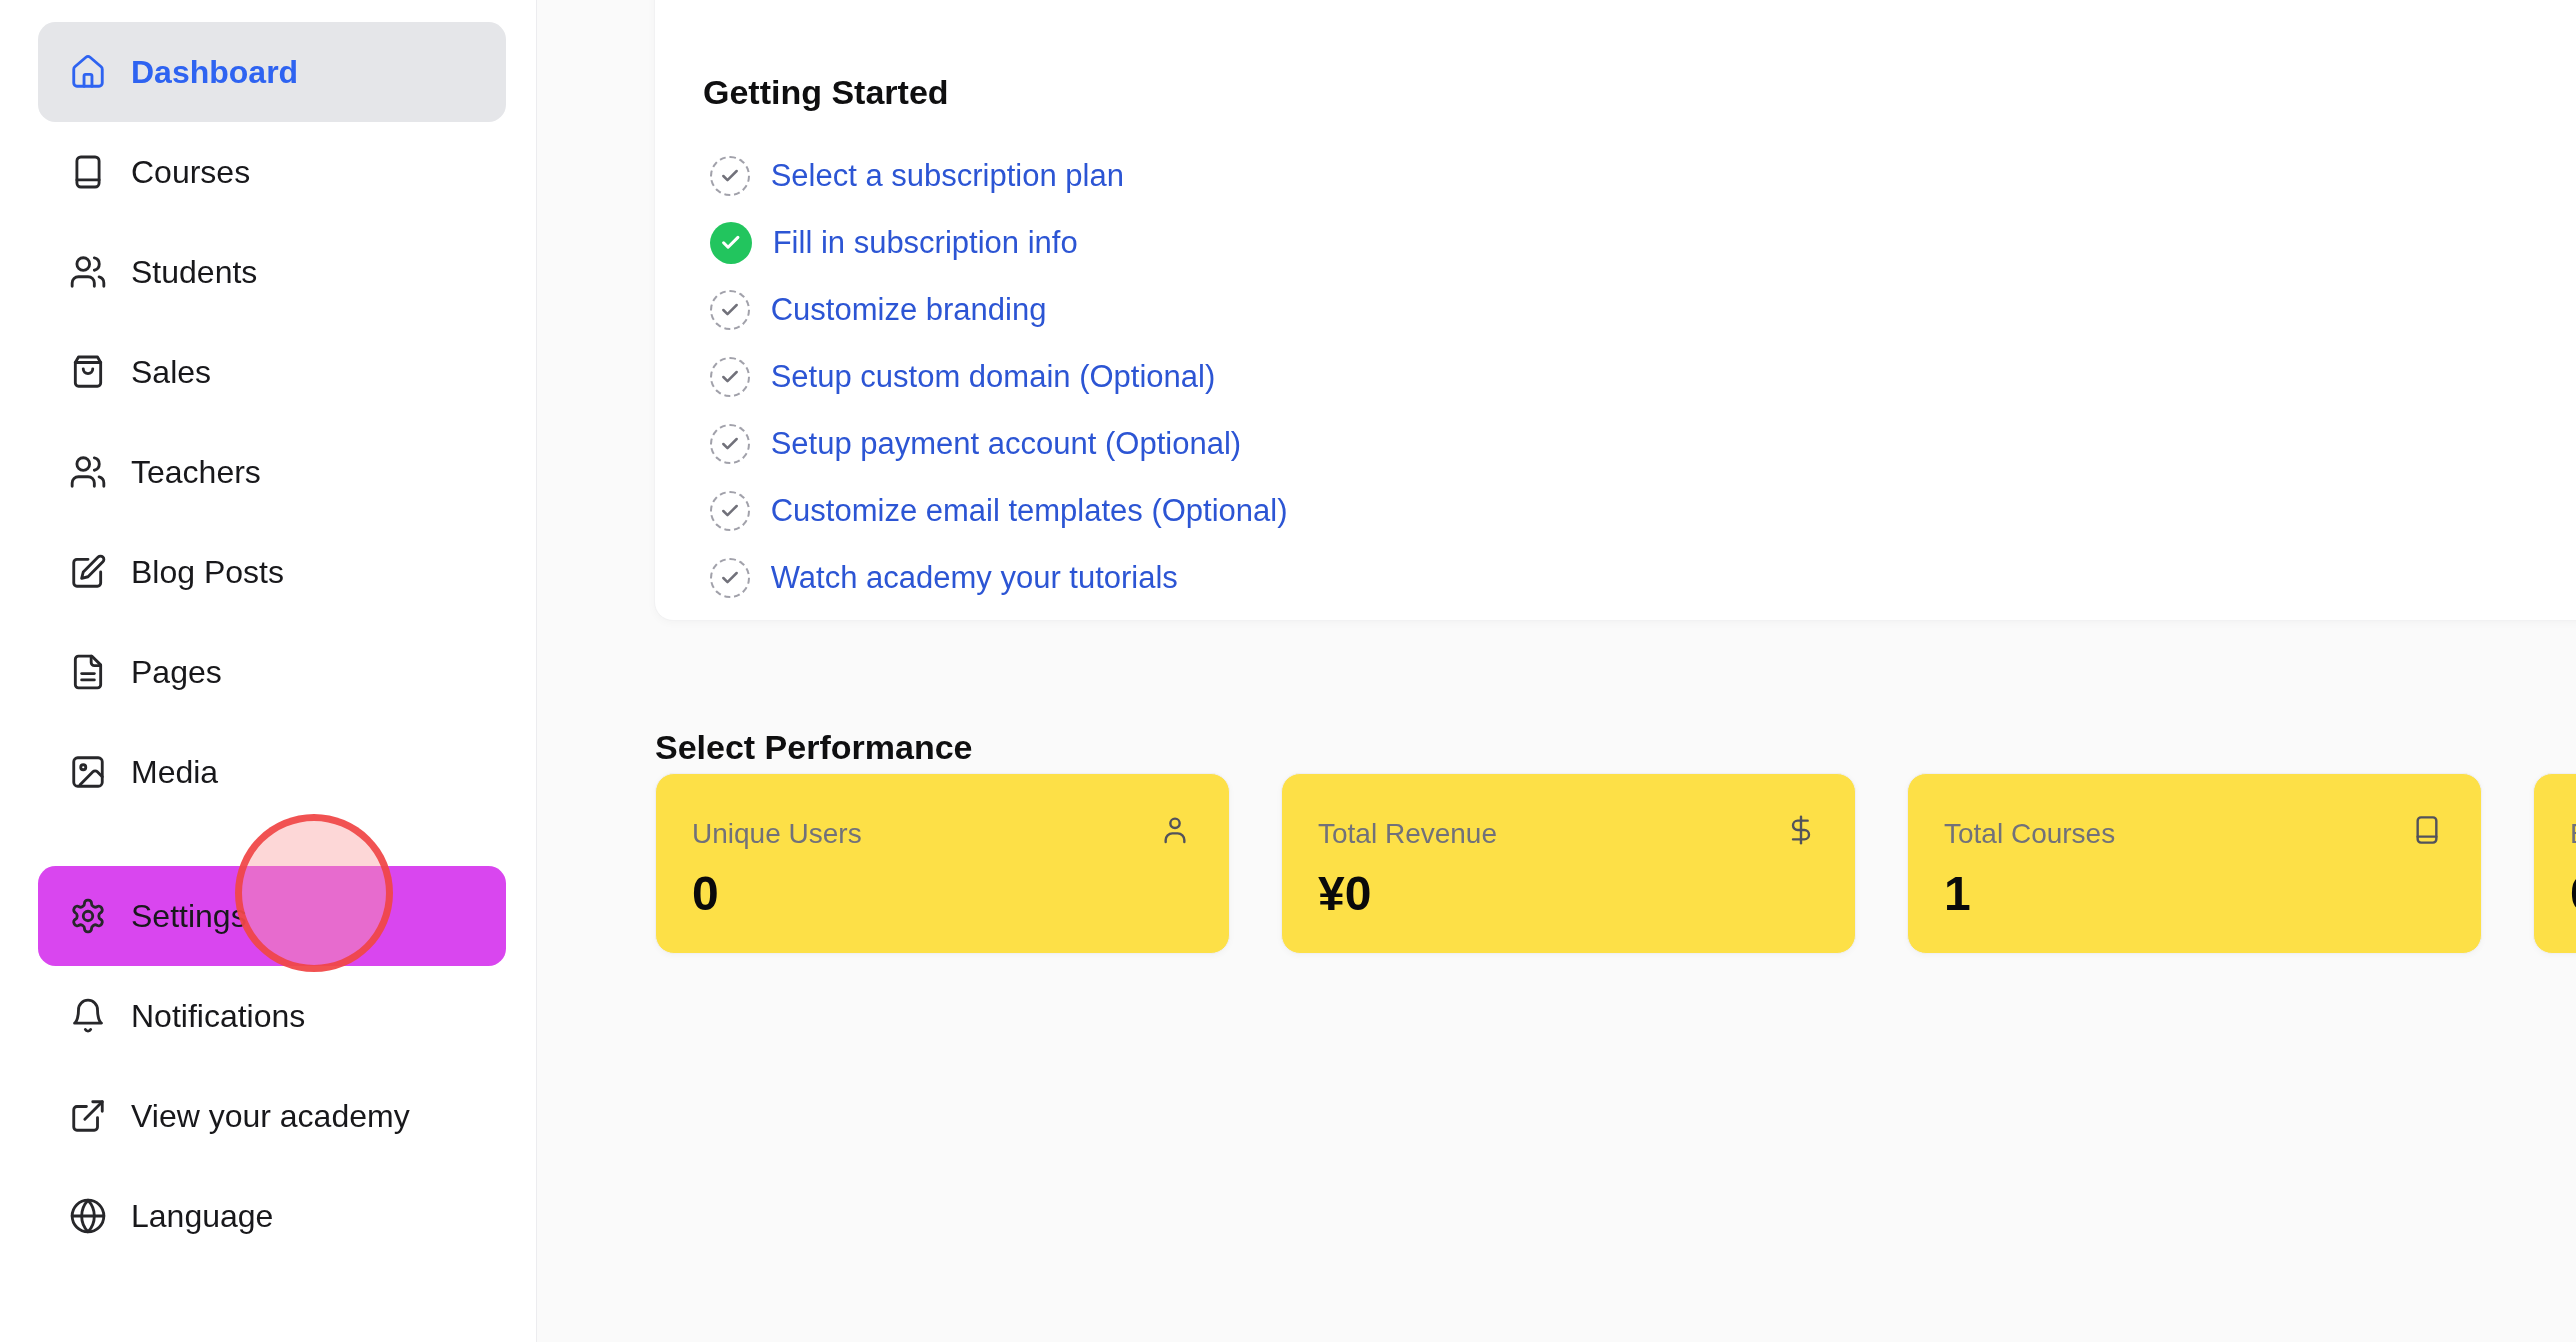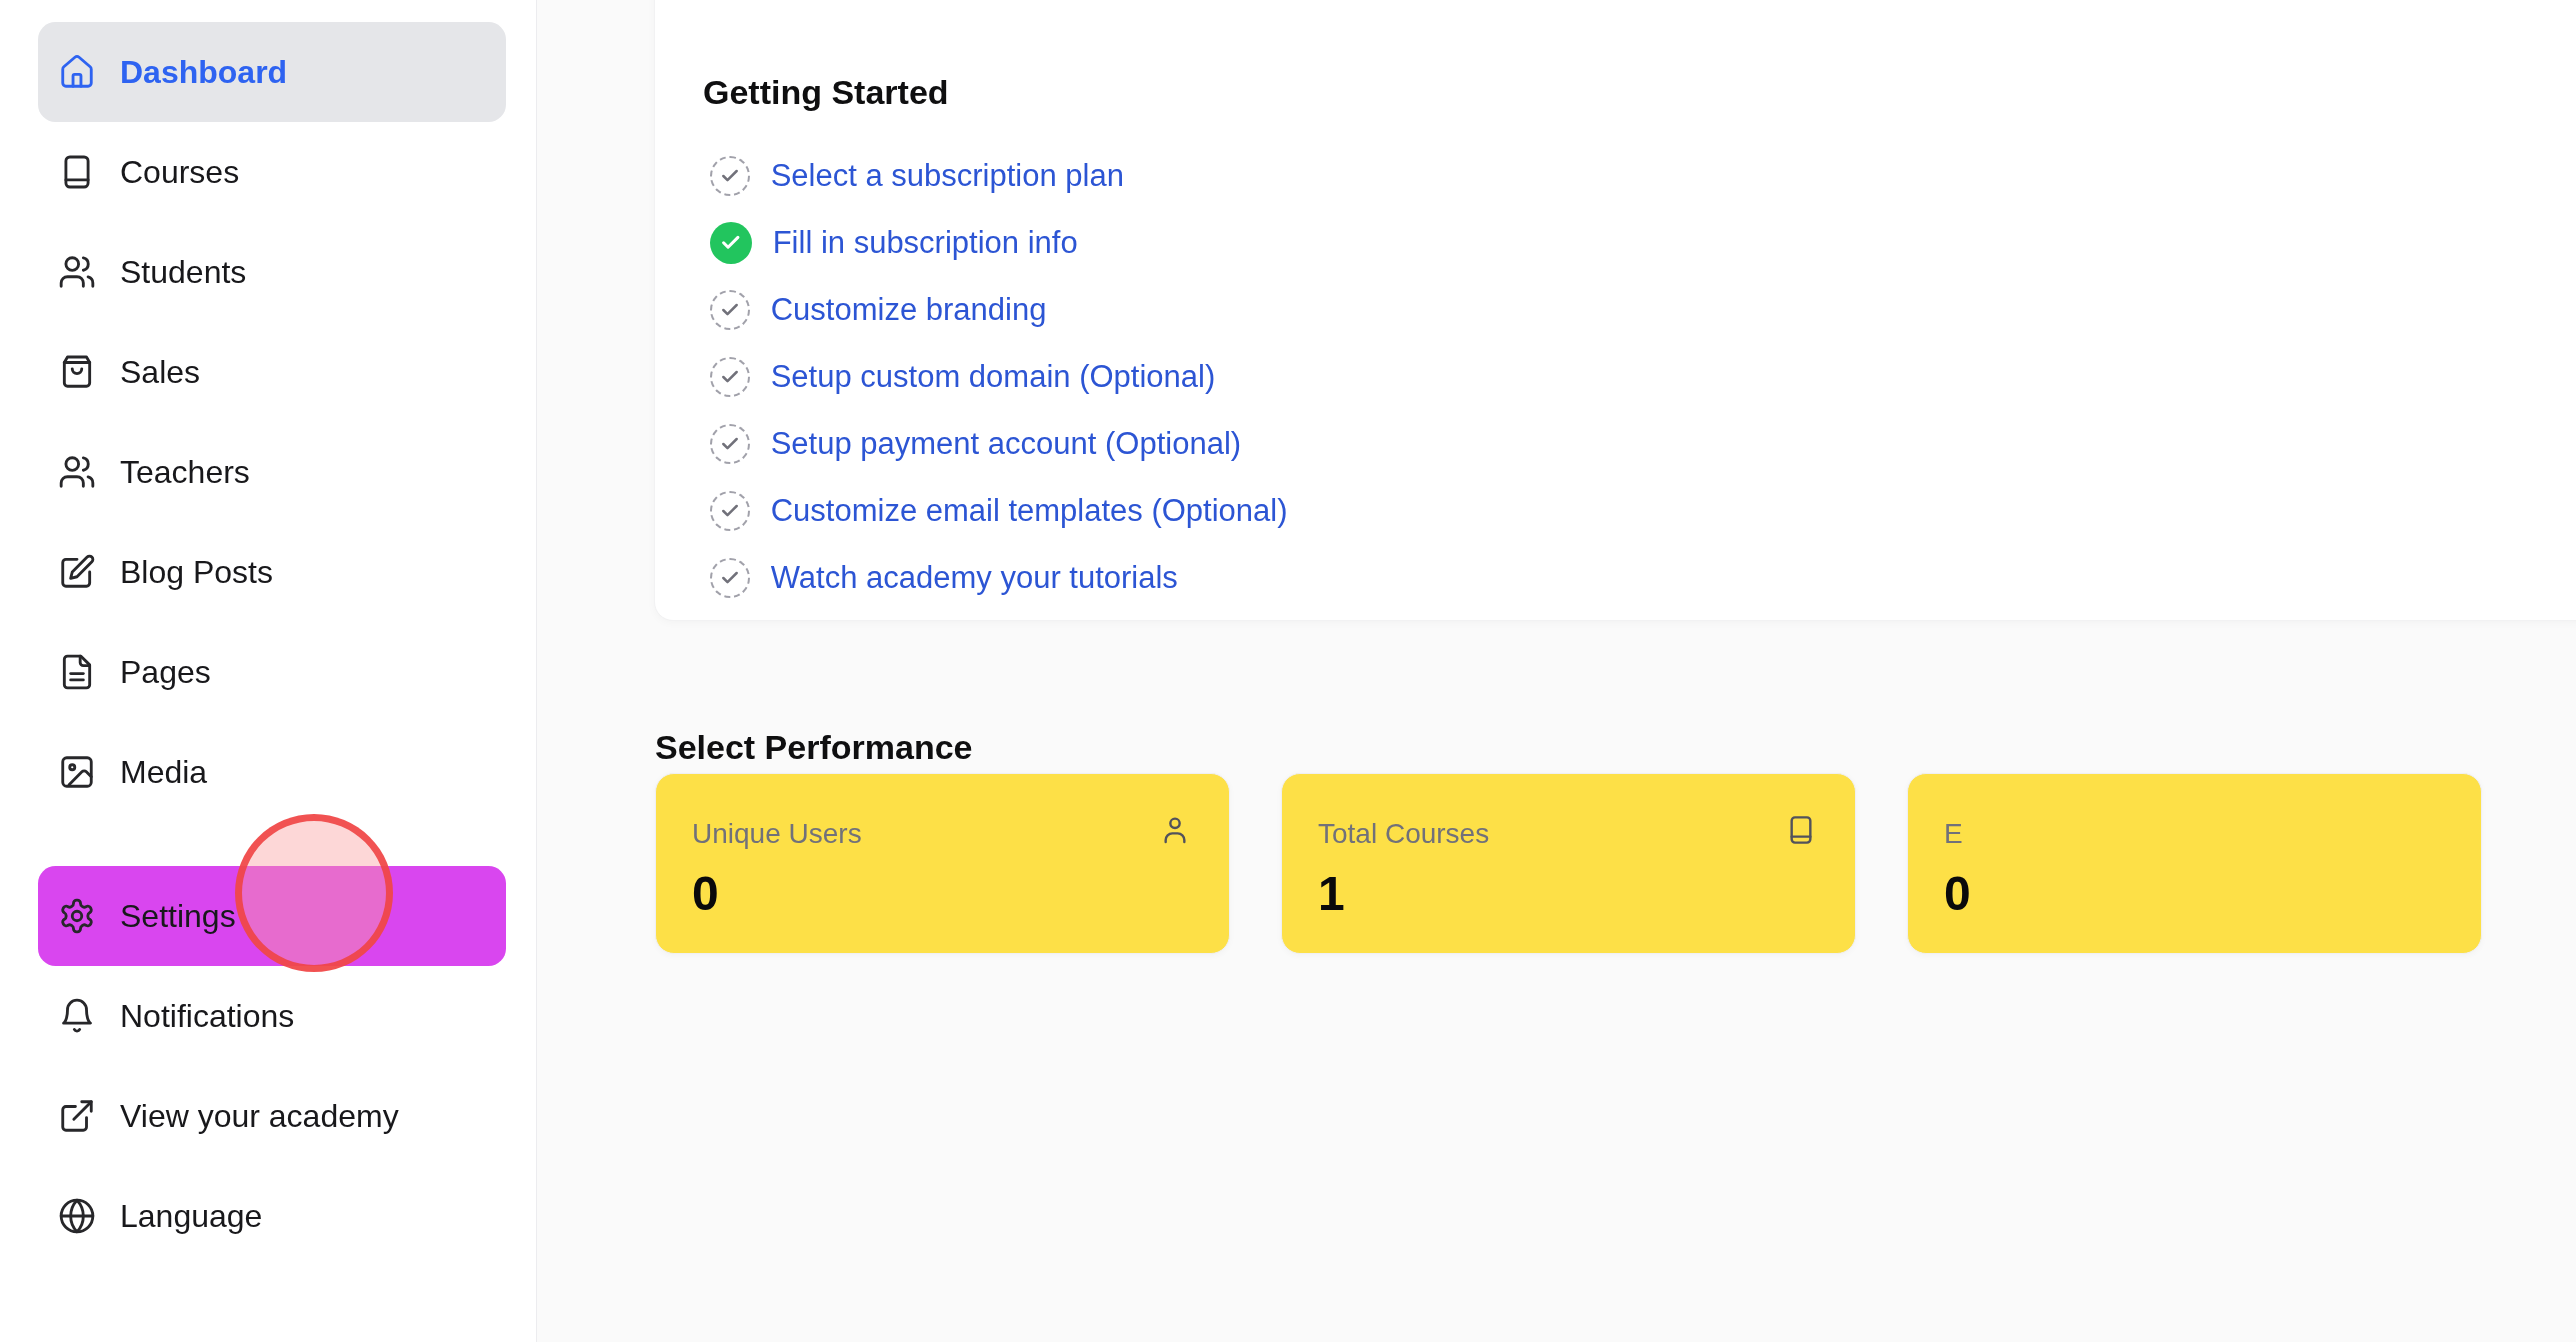--- a/index.html
+++ b/index.html
@@ -4,21 +4,21 @@
 <style>
   html,body{margin:0;padding:0;background:#fff;}
   .screen{position:relative;width:2576px;height:1343px;overflow:hidden;
           background:#fafafa;font-family:"Liberation Sans",sans-serif;
           -webkit-font-smoothing:antialiased;}
 
   
   .sidebar{position:absolute;left:0;top:0;bottom:0;width:537px;background:#ffffff;
            border-right:1.3px solid #ececef;box-sizing:border-box;padding-top:22px;z-index:1;}
   .nav-item{height:100px;margin:0 30px 0 38px;border-radius:17.5px;display:flex;align-items:center;
-            padding-left:20px;gap:24px;color:#18181b;font-size:32px;font-weight:500;
+            padding-left:31px;gap:24px;color:#18181b;font-size:32px;font-weight:500;
             box-sizing:border-box;cursor:pointer;}
   .nav-item .icon{width:38px;height:38px;color:#27272a;flex:none;display:flex;}
   .nav-item.active{background:#e5e6e9;color:#2e63f1;font-weight:700;}
   .nav-item.active .icon{color:#2e63f1;}
   .nav-item.highlighted{background:#d946ef;margin-top:44px;}
   .icon svg{width:100%;height:100%;display:block;}
 
   
   .click-circle{position:absolute;left:235px;top:814px;width:158px;height:158px;border-radius:50%;
                 border:7.4px solid rgba(240,68,68,.9);background:rgba(250,160,160,.42);z-index:6;
@@ -271,20 +271,30 @@
         <div class="stat-label">Unique Users</div>
         <div class="stat-value">0</div>
         <span class="stat-icon">
           <svg viewBox="0 0 24 24" fill="none" stroke="currentColor" stroke-width="1.8" stroke-linecap="round" stroke-linejoin="round">
               <circle cx="12" cy="7" r="3.5"></circle>
               <path d="M5 21v-1.5a5 5 0 0 1 5-5h4a5 5 0 0 1 5 5V21"></path>
             </svg>
         </span>
       </div>
 
+      <div class="stat-card">
+        <div class="stat-label">Total Revenue</div>
+        <div class="stat-value">¥0</div>
+        <span class="stat-icon">
+          <svg viewBox="0 0 24 24" fill="none" stroke="currentColor" stroke-width="1.8" stroke-linecap="round" stroke-linejoin="round">
+              <line x1="12" y1="2" x2="12" y2="22"></line>
+              <path d="M17 5H9.5a3.5 3.5 0 0 0 0 7h5a3.5 3.5 0 0 1 0 7H6"></path>
+            </svg>
+        </span>
+      </div>
 
       <div class="stat-card">
         <div class="stat-label">Total Courses</div>
         <div class="stat-value">1</div>
         <span class="stat-icon">
           <svg viewBox="0 0 24 24" fill="none" stroke="currentColor" stroke-width="1.8" stroke-linecap="round" stroke-linejoin="round">
               <rect x="5" y="2.5" width="14" height="19" rx="2.5"></rect>
               <path d="M5 17h14"></path>
             </svg>
         </span>

